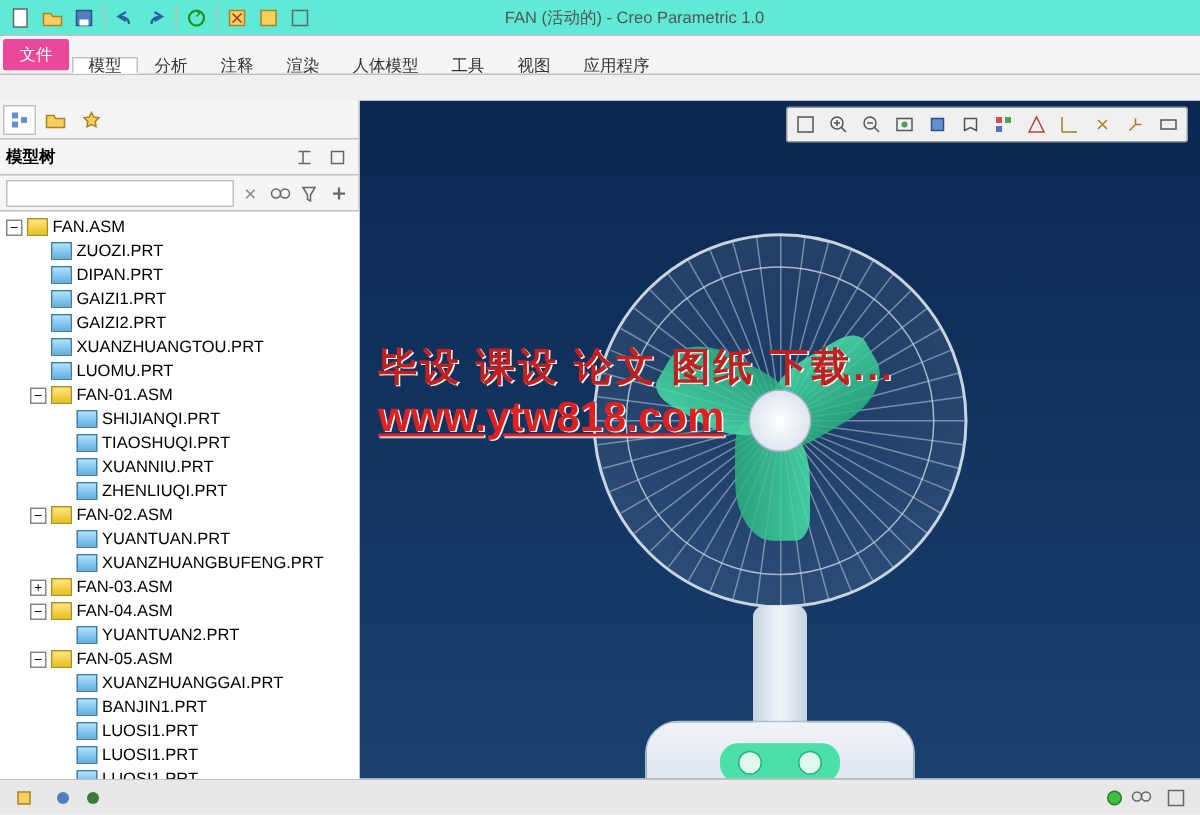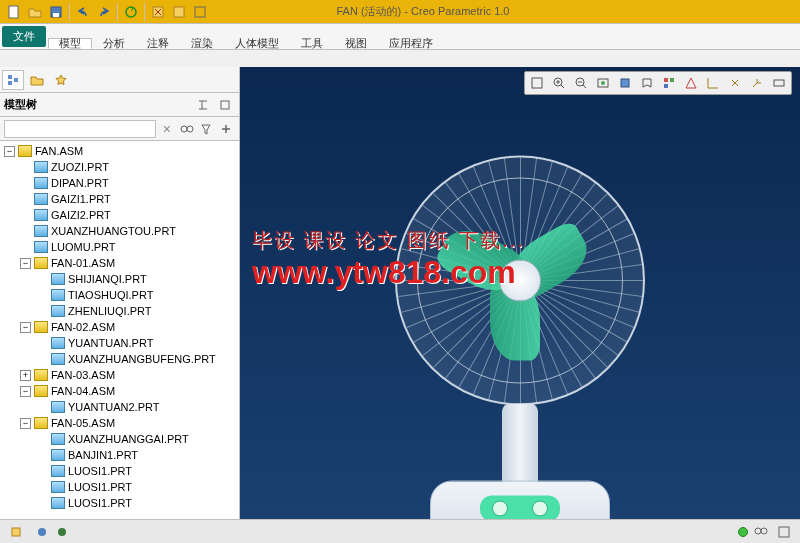--- a/index.html
+++ b/index.html
@@ -1,25 +1,25 @@
 <!DOCTYPE html>
 <html><head>
 <meta charset="utf-8">
 <style>
 * { margin: 0; padding: 0; box-sizing: border-box; font-family: "Microsoft YaHei", Arial, sans-serif; font-size: 11px; }
 body { width: 800px; height: 543px; background: #f0f0f0; overflow: hidden; display: flex; flex-direction: column; }
-.toolbar-row { height: 24px; background: #eab308; border-bottom: 1px solid #c0c0c0; display: flex; align-items: center; padding: 0 4px; }
+.toolbar-row { height: 24px; background: #5eead4; border-bottom: 1px solid #c0c0c0; display: flex; align-items: center; padding: 0 4px; }
 .toolbar-row.top { justify-content: space-between; }
 .tb-left { display: flex; align-items: center; gap: 1px; }
 .tb-btn { width: 20px; height: 20px; display: flex; align-items: center; justify-content: center; border: 1px solid transparent; cursor: pointer; }
 .tb-sep { width: 1px; height: 18px; background: #c0c0c0; margin: 0 2px; }
 .title-text { color: #555; font-size: 11px; }
 .menu-row { height: 26px; background: #f5f5f5; border-bottom: 1px solid #c0c0c0; display: flex; align-items: stretch; }
 .menu-item { padding: 0 10px; display: flex; align-items: center; cursor: pointer; border: 1px solid transparent; color: #333; margin-top: 14px; }
-.menu-item.file { background: #0f766e; color: #fff; border-radius: 2px; margin: 2px; text-align: right; }
+.menu-item.file { background: #ec4899; color: #fff; border-radius: 2px; margin: 2px; text-align: right; }
 .menu-item.active { background: #fff; border: 1px solid #c0c0c0; border-bottom-color: #fff; }
 .content { flex: 1; display: flex; overflow: hidden; margin-top: 17px; }
 .sidebar { width: 240px; background: #f5f5f5; border-right: 1px solid #c0c0c0; display: flex; flex-direction: column; }
 .sb-tabs { height: 26px; display: flex; align-items: center; gap: 2px; padding: 2px; border-bottom: 1px solid #c0c0c0; }
 .sb-tab { width: 22px; height: 20px; display: flex; align-items: center; justify-content: center; cursor: pointer; border: 1px solid transparent; }
 .sb-tab.active { background: #fff; border: 1px solid #c0c0c0; }
 .sb-header { height: 24px; display: flex; align-items: center; justify-content: space-between; padding: 0 4px; border-bottom: 1px solid #c0c0c0; }
 .sb-header-left { font-weight: bold; }
 .sb-header-right { display: flex; gap: 2px; }
 .sb-search { height: 24px; display: flex; align-items: center; padding: 0 4px; border-bottom: 1px solid #c0c0c0; gap: 2px; }
@@ -42,22 +42,22 @@
 .fan-grid { position: absolute; inset: 0; }
 .fan-line { position: absolute; left: 50%; top: 0; bottom: 0; width: 1px; background: rgba(200,215,230,0.5); transform-origin: center; }
 .blade { position: absolute; left: 50%; top: 50%; width: 80px; height: 50px; background: linear-gradient(#4ae0a8, #2ab080); border-radius: 50% 20% 50% 20%; transform-origin: 0 50%; opacity: 0.85; }
 .hub { position: absolute; left: 50%; top: 50%; width: 42px; height: 42px; margin: -21px; background: radial-gradient(#fff, #d0dce8); border-radius: 50%; border: 1px solid #a0b0c0; }
 .stand { position: absolute; left: 50%; top: 248px; transform: translateX(-50%); width: 36px; height: 90px; background: linear-gradient(90deg, #c8d4e0, #f0f4f8, #c8d4e0); border-radius: 8px; }
 .base { position: absolute; left: 50%; top: 325px; transform: translateX(-50%); width: 180px; height: 70px; background: linear-gradient(#f0f4f8, #d0dce8); border-radius: 22px; border: 1px solid #b0c0d0; }
 .base-ctrl { position: absolute; top: 14px; left: 50%; transform: translateX(-50%); width: 80px; height: 26px; background: #4ae0a8; border-radius: 12px; display: flex; align-items: center; justify-content: space-around; }
 .knob { width: 16px; height: 16px; background: #e0f8ee; border-radius: 50%; border: 1px solid #2ab080; }
 .cord { position: absolute; top: 360px; left: 58%; width: 170px; height: 50px; }
 .watermark { position: absolute; left: 12px; top: 160px; z-index: 10; pointer-events: none; }
-.wm-line1 { color: #c02020; font-size: 20px; font-weight: normal; text-shadow: 1px 1px 0 #fff; letter-spacing: 2px; }
-.wm-line2 { color: #e02020; font-size: 32px; font-weight: bold; font-family: Arial; text-shadow: 1px 1px 0 #fff; }
+.wm-line1 { color: #c02020; font-size: 26px; font-weight: bold; text-shadow: 1px 1px 0 #fff; letter-spacing: 2px; }
+.wm-line2 { color: #e02020; font-size: 28px; font-weight: bold; font-family: Arial; text-shadow: 1px 1px 0 #fff; text-decoration: underline; }
 .statusbar { height: 24px; background: #e8e8e8; border-top: 1px solid #c0c0c0; display: flex; align-items: center; justify-content: space-between; padding: 0 6px; }
 .sb-left { display: flex; align-items: center; gap: 6px; }
 .sb-right { display: flex; align-items: center; gap: 3px; }
 .status-dot { width: 8px; height: 8px; background: #3a7a3a; border-radius: 50%; }
 .green-dot { width: 10px; height: 10px; background: #40c040; border-radius: 50%; border: 1px solid #208020; }
 ::-webkit-scrollbar { width: 16px; }
 ::-webkit-scrollbar-track { background: #f0f0f0; border-left: 1px solid #ddd; }
 ::-webkit-scrollbar-thumb { background: #c8c8c8; border: 1px solid #a0a0a0; }
 </style>
 </head>
@@ -233,20 +233,25 @@
         </div>
         <div class="tree-item indent-2">
           <span class="no-exp"></span>
           <span class="file-icon prt-icon"></span>
           <span>SHIJIANQI.PRT</span>
         </div>
         <div class="tree-item indent-2">
           <span class="no-exp"></span>
           <span class="file-icon prt-icon"></span>
           <span>TIAOSHUQI.PRT</span>
+        </div>
+        <div class="tree-item indent-2">
+          <span class="no-exp"></span>
+          <span class="file-icon prt-icon"></span>
+          <span>XUANNIU.PRT</span>
         </div>
         <div class="tree-item indent-2">
           <span class="no-exp"></span>
           <span class="file-icon prt-icon"></span>
           <span>ZHENLIUQI.PRT</span>
         </div>
         <div class="tree-item indent-1">
           <span class="expander">−</span>
           <span class="file-icon asm-icon"></span>
           <span>FAN-02.ASM</span>

